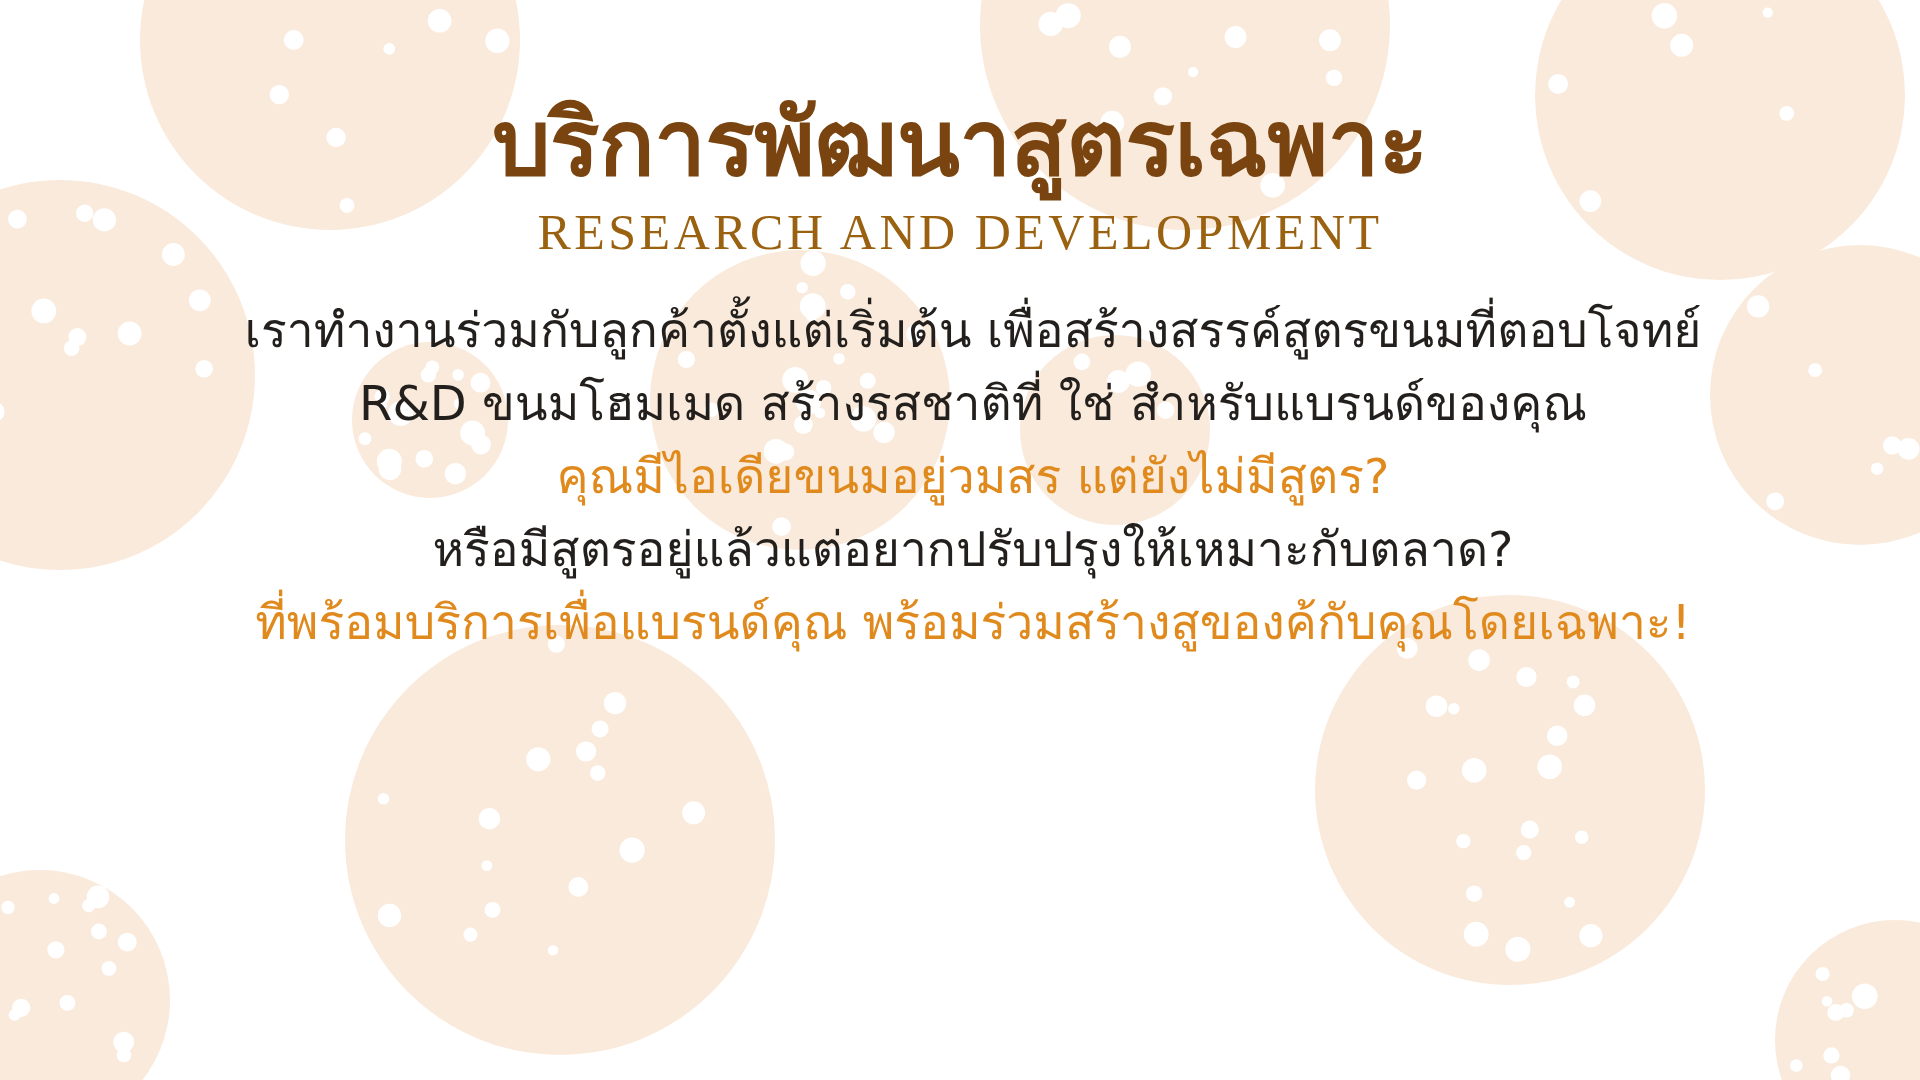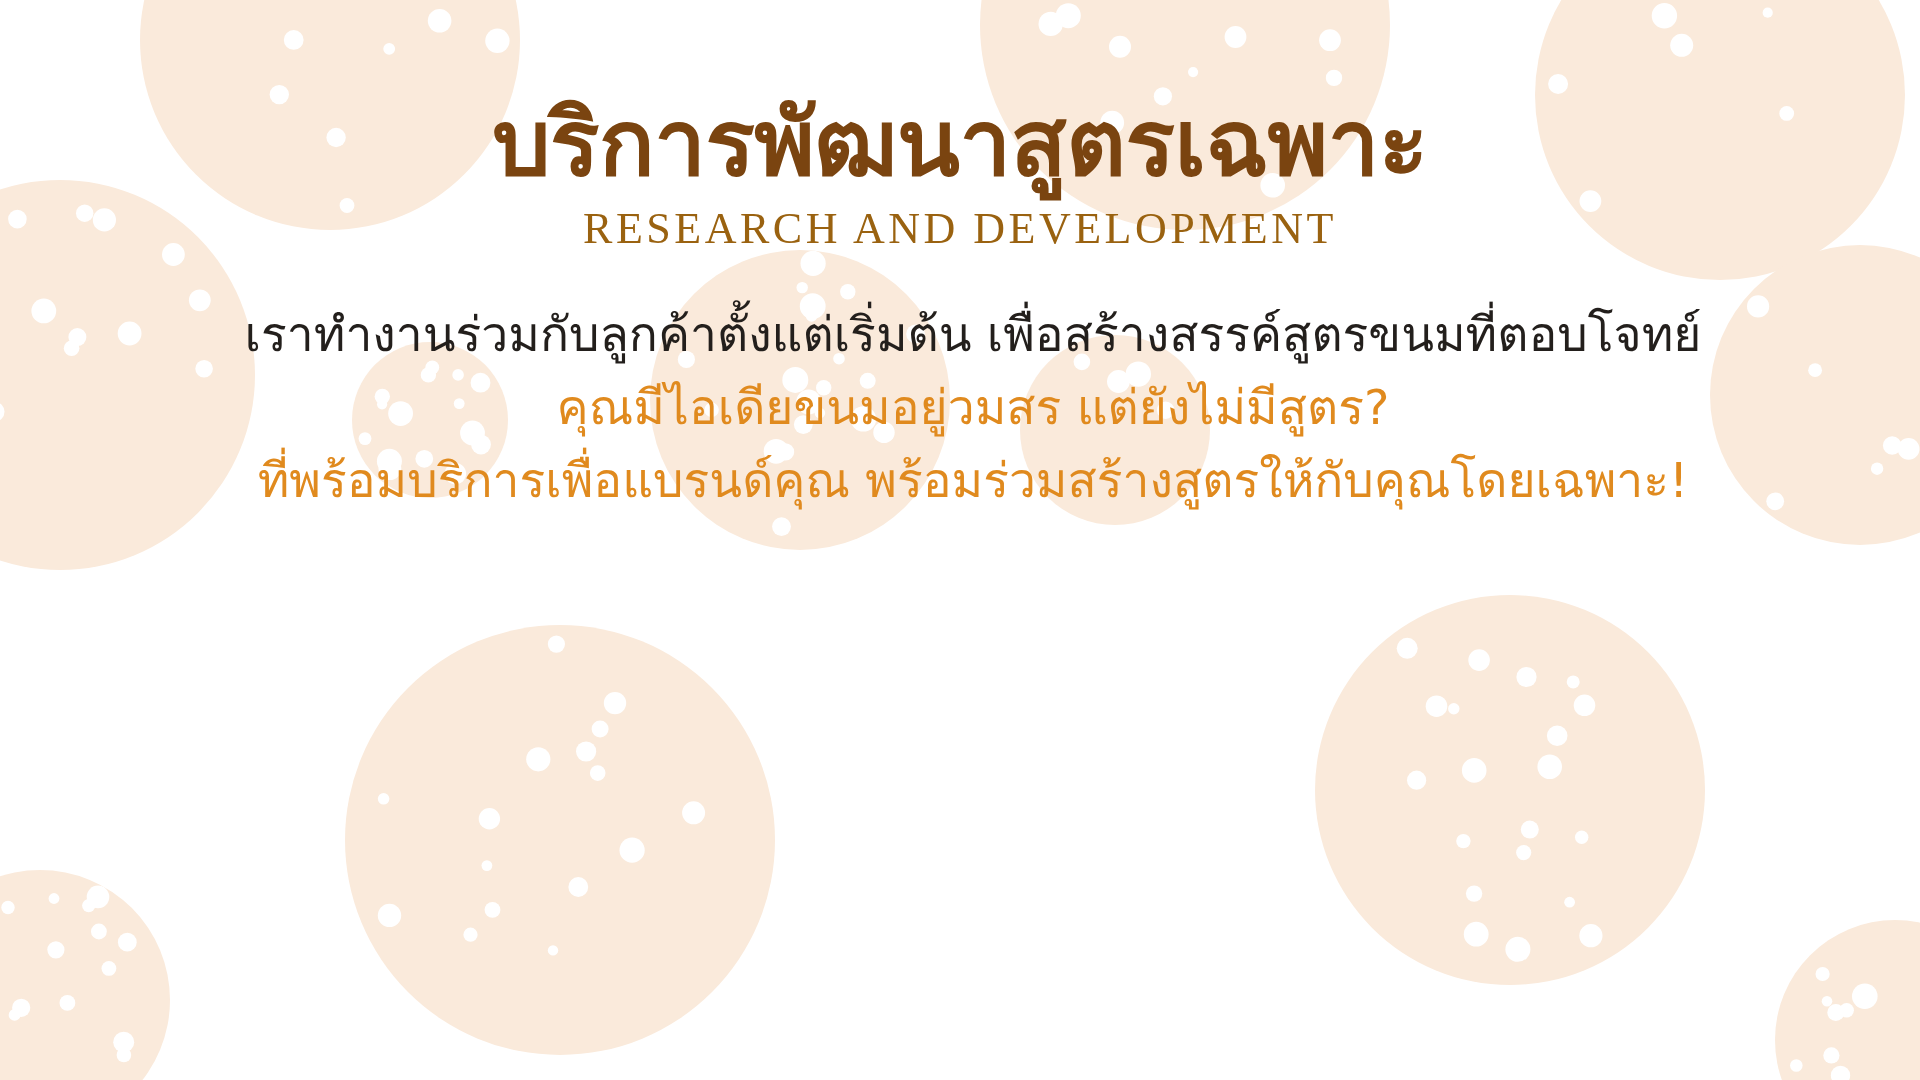--- a/index.html
+++ b/index.html
@@ -53,26 +53,26 @@
     font-weight: 700;
     font-size: 92px;
     line-height: 1.04;
     letter-spacing: -0.5px;
     color: #7A4410;
     margin-top: 96px;
     white-space: nowrap;
   }
 
   .subhead {
-    margin: 16px;
+    margin: 6px;
     padding: 0;
     margin-top: 14px;
     font-family: "Liberation Serif", "DejaVu Serif", serif;
     font-weight: 400;
-    font-size: 44px;
+    font-size: 50px;
     line-height: 1.05;
     letter-spacing: 3.5px;
     color: #9A6210;
     white-space: nowrap;
   }
 
   .body-block {
     margin-top: 30px;
     display: flex;
     flex-direction: column;
@@ -307,18 +307,20 @@
     </svg>
 
   <div id="content">
 
     <h1 class="headline">บริการพัฒนาสูตรเฉพาะ</h1>
 
     <h2 class="subhead">RESEARCH AND DEVELOPMENT</h2>
 
     <div class="body-block" id="body-block">
         <p class="body-line">เราทำงานร่วมกับลูกค้าตั้งแต่เริ่มต้น เพื่อสร้างสรรค์สูตรขนมที่ตอบโจทย์</p>
+        <p class="body-line">R&amp;D ขนมโฮมเมด สร้างรสชาติที่ ใช่ สำหรับแบรนด์ของคุณ</p>
         <p class="body-line accent">คุณมีไอเดียขนมอยู่วมสร แต่ยังไม่มีสูตร?</p>
-        <p class="body-line accent">ที่พร้อมบริการเพื่อแบรนด์คุณ พร้อมร่วมสร้างสูตรให้กับคุณโดยเฉพาะ!</p>
+        <p class="body-line">หรือมีสูตรอยู่แล้วแต่อยากปรับปรุงให้เหมาะกับตลาด?</p>
+        <p class="body-line accent">ที่พร้อมบริการเพื่อแบรนด์คุณ พร้อมร่วมสร้างสูของค้กับคุณโดยเฉพาะ!</p>
       </div>
 
   </div>
 </div>
 
 </body></html>

